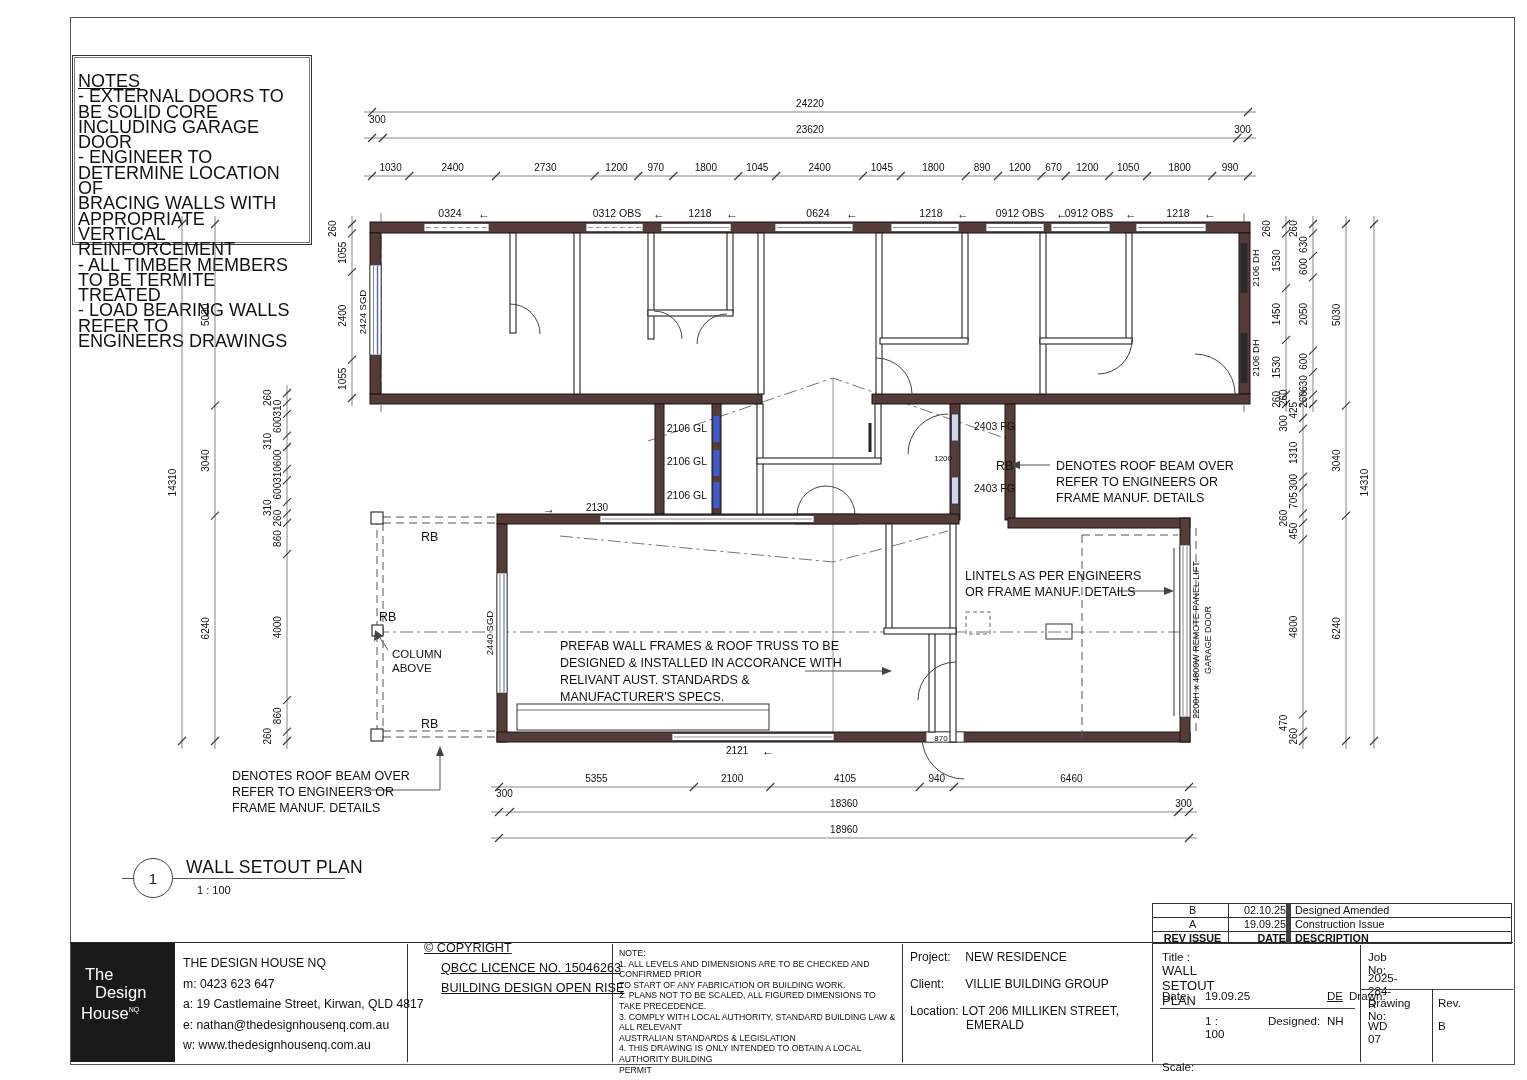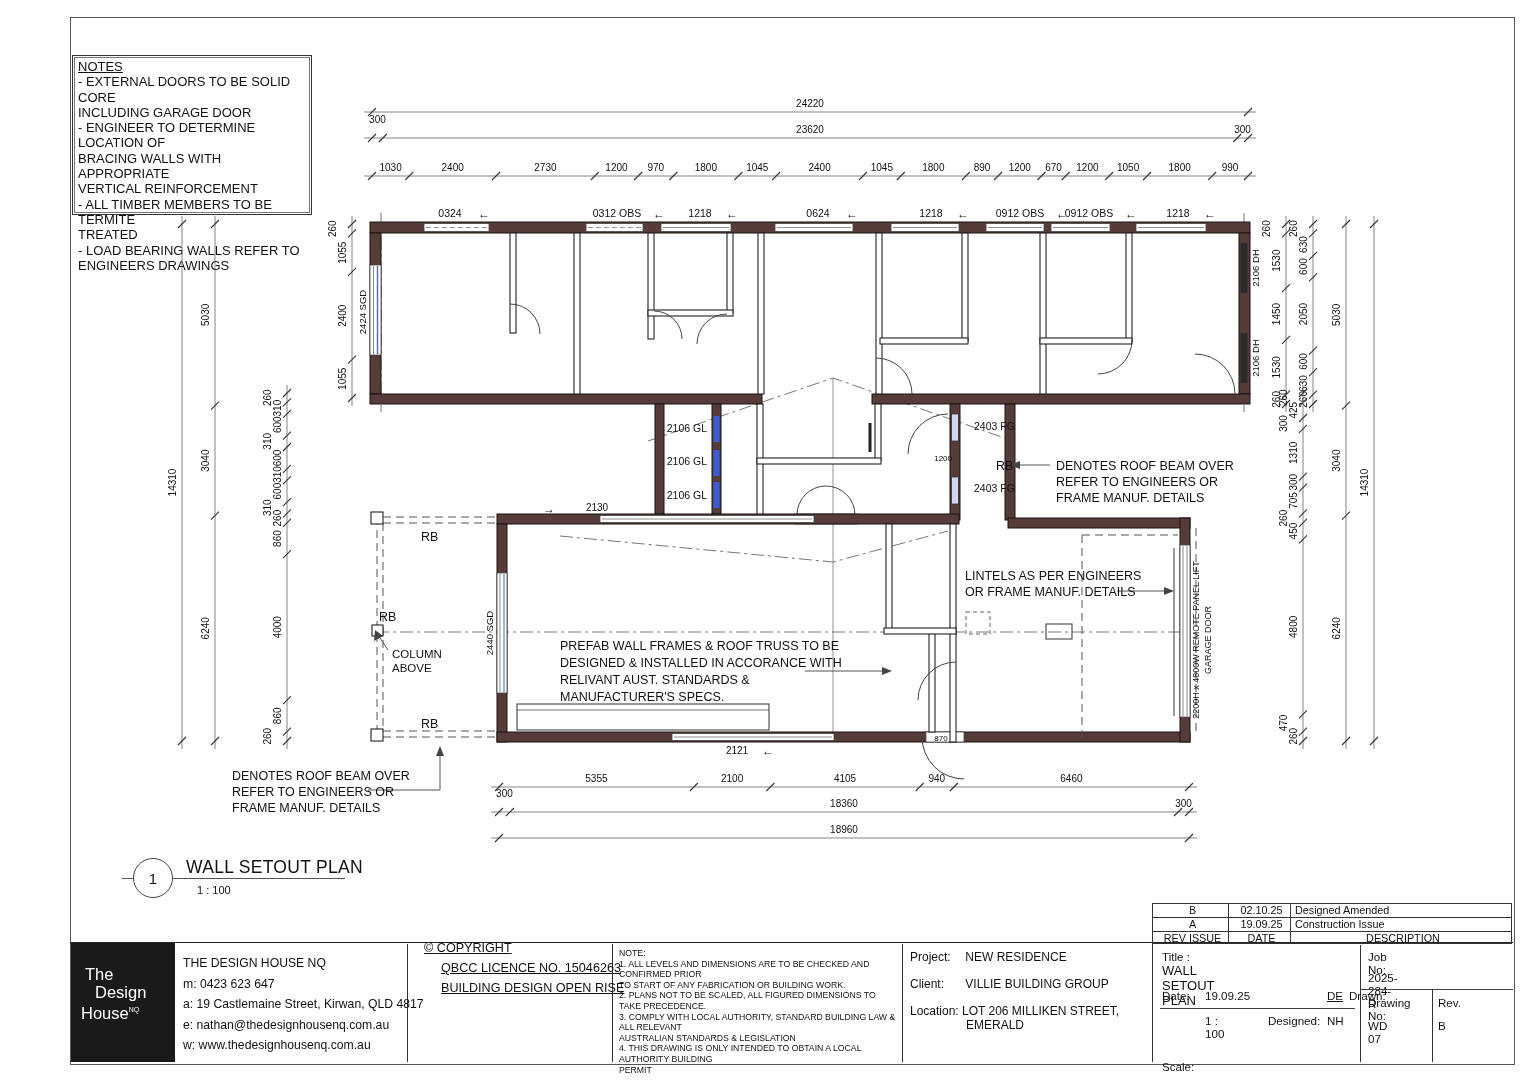--- a/index.html
+++ b/index.html
@@ -1,20 +1,20 @@
 <!DOCTYPE html>
 <html><head>
 <meta charset="utf-8">
 <style>
   html,body{margin:0;padding:0;background:#fff;width:1527px;height:1080px;overflow:hidden;
     font-family:"Liberation Sans",sans-serif;color:#111;}
   #sheet{position:absolute;left:0;top:0;width:1527px;height:1080px;background:#fff;}
   .abs{position:absolute;}
   
-  #notesbox{left:72px;top:55px;width:228px;height:152px;border:1.5px solid #333;box-shadow:0 0 0 1px #fff inset, 0 0 0 2px #777 inset;padding:3px 5px;font-size:13px;line-height:15.3px;}
+  #notesbox{left:72px;top:55px;width:228px;height:152px;border:1.5px solid #333;box-shadow:0 0 0 1px #fff inset, 0 0 0 2px #777 inset;padding:18px 5px;font-size:18px;line-height:15.3px;}
   #notesbox .nt{text-decoration:underline;}
   
   .ptline{left:122px;top:878px;width:223px;height:0;border-top:1.6px solid #555;}
   .ptcirc{left:133px;top:858px;width:38px;height:38px;border:1.3px solid #444;border-radius:50%;background:#fff;
     display:flex;align-items:center;justify-content:center;font-size:15px;}
   .pttitle{left:186px;top:857px;font-size:17.5px;letter-spacing:.3px;}
   .ptscale{left:197px;top:884px;font-size:11px;}
   
   .frame{left:70px;top:17px;width:1443px;height:1046px;border:1.2px solid #555;}
   .tb-top{left:70px;top:942px;width:1443px;height:0;border-top:1.5px solid #222;}
@@ -26,21 +26,21 @@
   #logo sup{font-size:7px;}
   .cmp{font-size:12.2px;line-height:20.5px;}
   .cpy{font-size:12.6px;line-height:20px;}
   .noteblk{font-size:8.7px;line-height:10.6px;}
   .prj{font-size:12px;}
   .prjlbl{display:inline-block;width:52px;}
   
   .revrow{position:absolute;display:flex;font-size:10.8px;height:14px;line-height:13px;border:1px solid #333;border-bottom:none;box-sizing:border-box;}
   .revrow div{box-sizing:border-box;padding-left:4px;}
   .rc1{width:76px;border-right:1px solid #333;text-align:center;}
-  .rc2{width:62px;border-right:1px solid #404040;text-align:center;}
+  .rc2{width:62px;border-right:5px solid #404040;text-align:right;}
   .rc3{width:220px;}
   .tbr{font-size:11.6px;}
   svg text{font-family:"Liberation Sans",sans-serif;fill:#111;}
   .wall{fill:#563c38;stroke:#1c1212;stroke-width:1;}
   .part{fill:#fff;stroke:#222;stroke-width:1.1;}
   .winw{fill:#fff;stroke:#444;stroke-width:.8;}
   .arc{fill:none;stroke:#444;stroke-width:1;}
   .dash{fill:none;stroke:#555;stroke-width:1;stroke-dasharray:8 5;}
   .ddot{fill:none;stroke:#666;stroke-width:.9;stroke-dasharray:13 4 3 4;}
   .thin{stroke:#777;stroke-width:.8;}
@@ -517,24 +517,24 @@
   <div class="revrow" style="left:1152px;top:903px;">
     <div class="rc1">B</div>
     <div class="rc2">02.10.25</div>
     <div class="rc3">Designed Amended</div>
   </div>
   <div class="revrow" style="left:1152px;top:917px;">
     <div class="rc1">A</div>
     <div class="rc2">19.09.25</div>
     <div class="rc3">Construction Issue</div>
   </div>
-  <div class="revrow" style="left:1152px;top:931px;border-bottom:1px solid #333;height:13px;">
+  <div class="revrow" style="left:1152px;top:931px;border-bottom:1px solid #333;height:13px;font-weight:bold;">
     <div class="rc1">REV ISSUE</div>
     <div class="rc2">DATE</div>
-    <div class="rc3" style="text-align:center;">DESCRIPTION</div>
+    <div class="rc3" style="">DESCRIPTION</div>
   </div>
 
   <div class="abs tbr">
     <div class="abs" style="left:1162px;top:950px;">
       <span>Title :</span>
       <span style="font-size:13px;">WALL SETOUT PLAN</span>
     </div>
     <div class="abs tbv" style="left:1360px;top:945px;height:117px;"></div>
     <div class="abs" style="left:1368px;top:950px;">Job No:</div>
     <div class="abs" style="left:1368px;top:971px;">2025-284-R</div>

